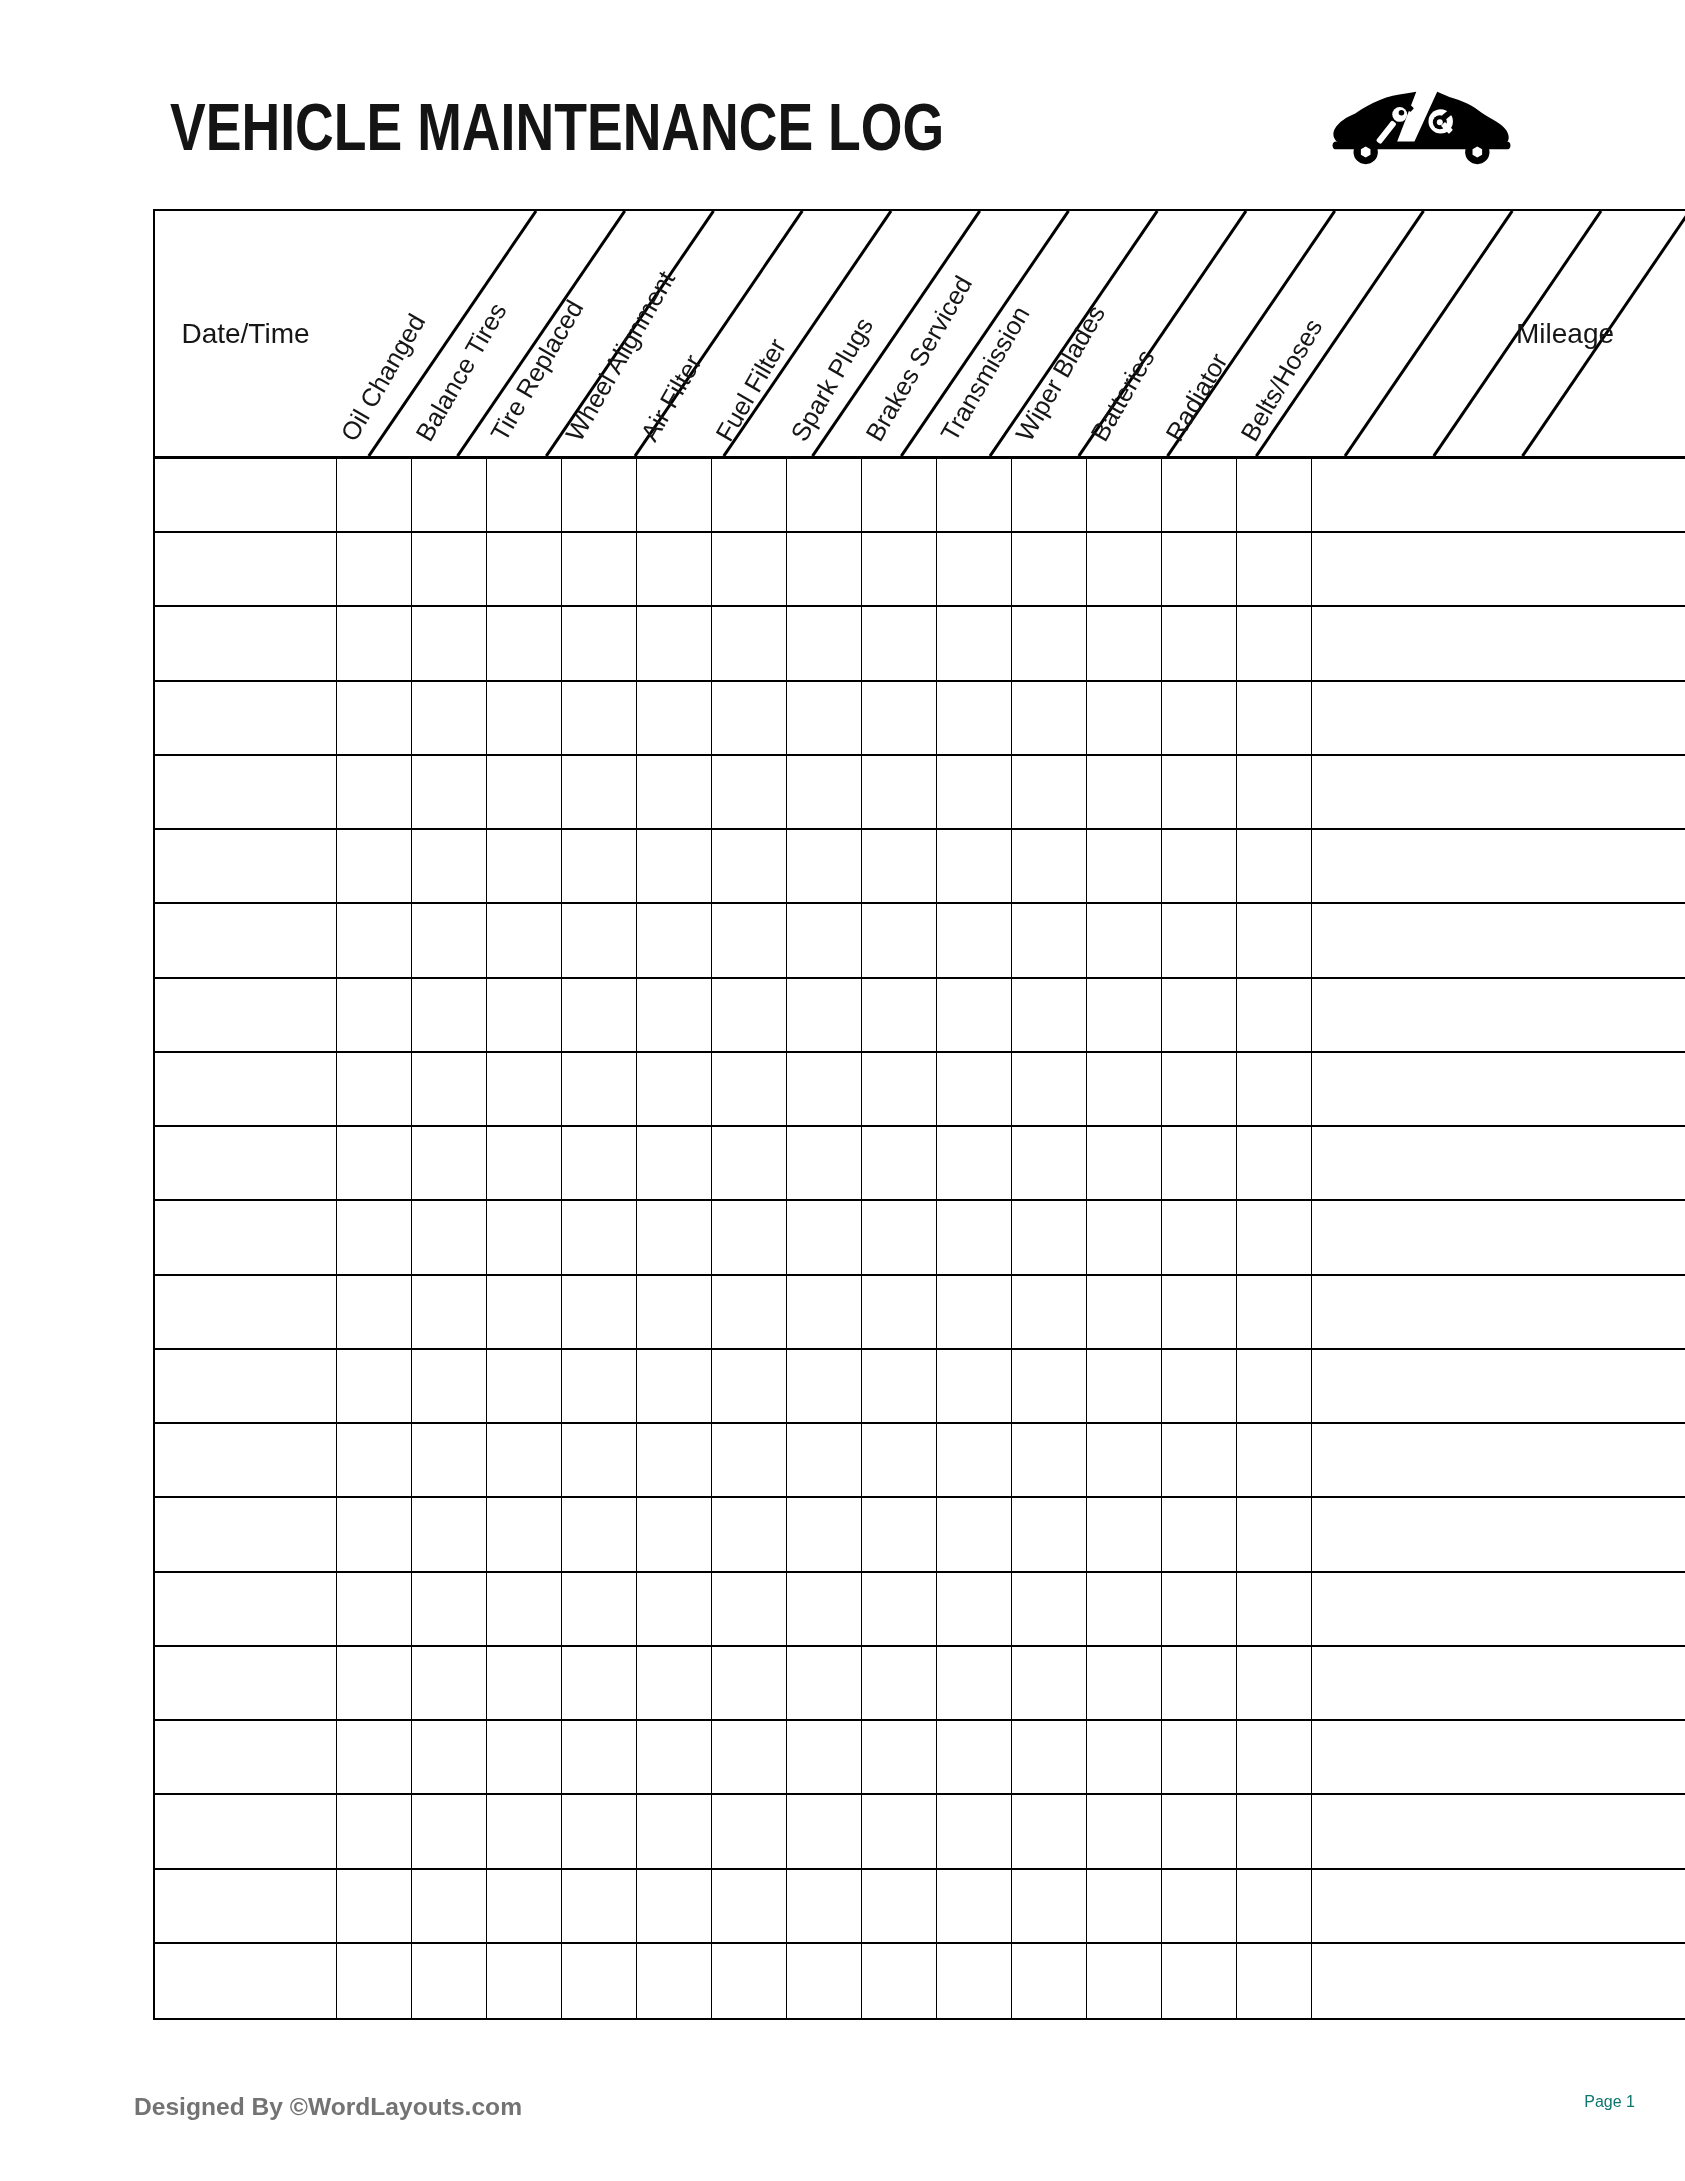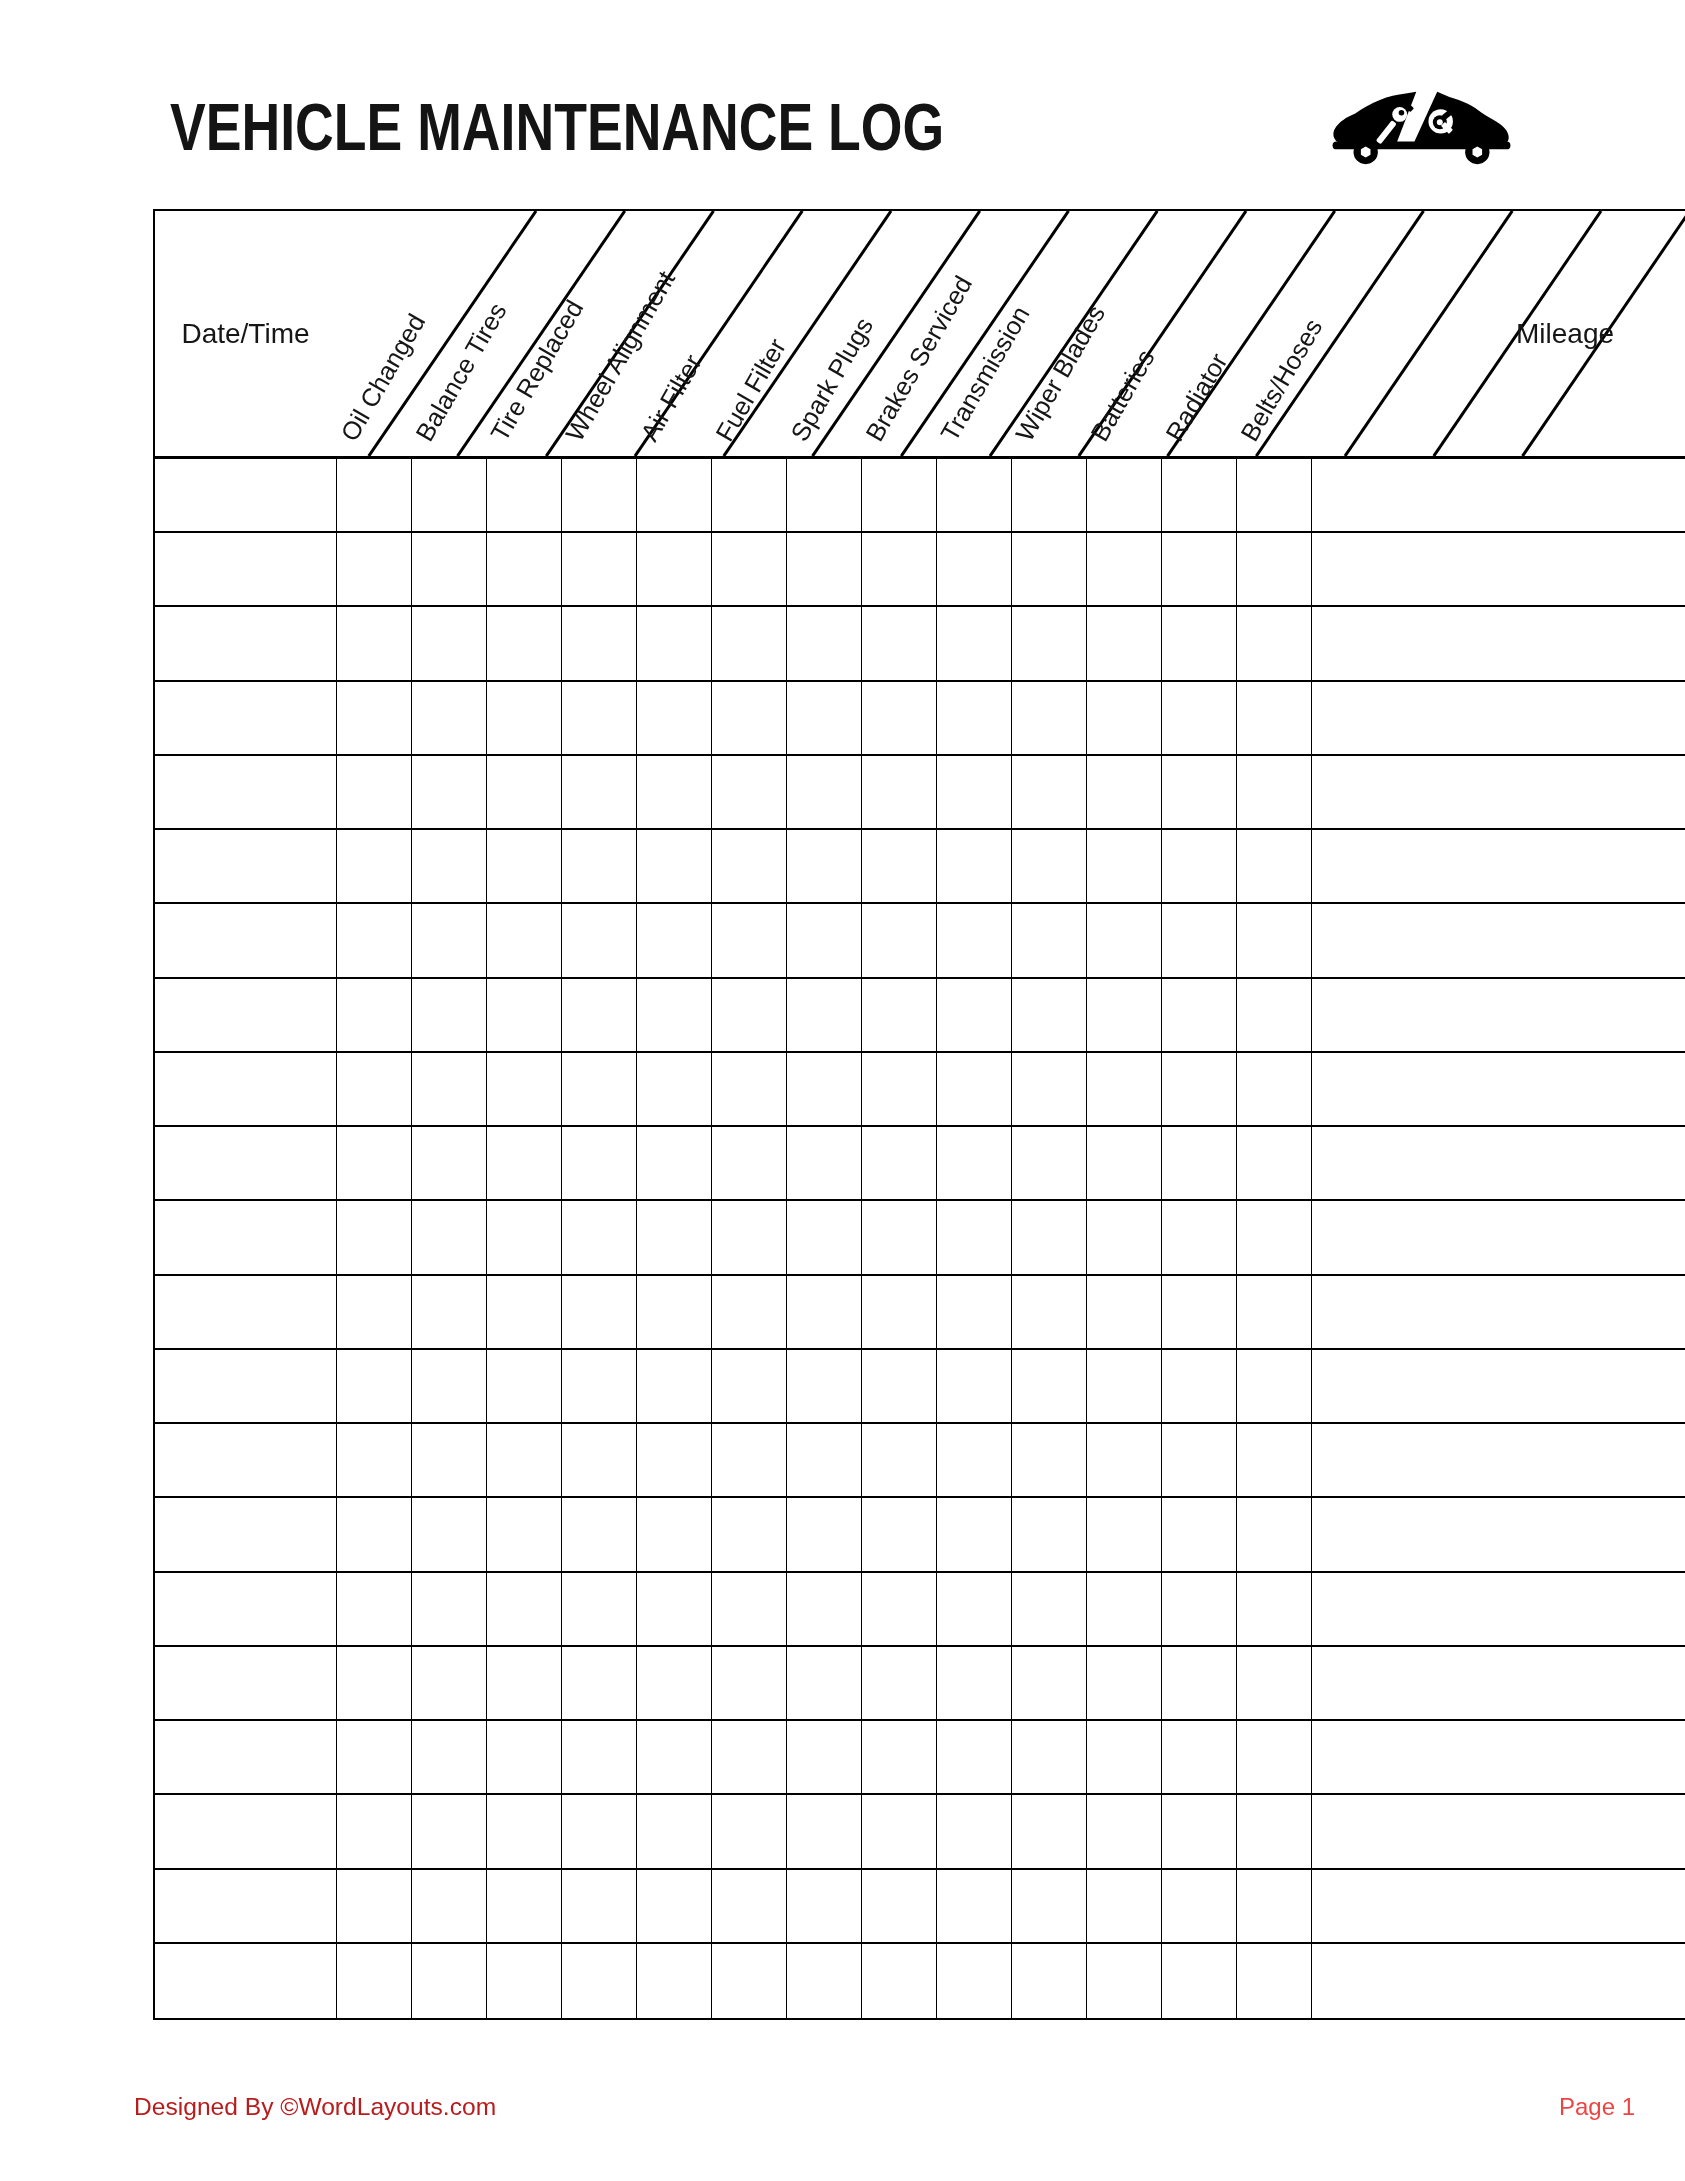--- a/index.html
+++ b/index.html
@@ -43,24 +43,24 @@
   }
   .tbody{
     flex:1;display:grid;
     grid-template-columns:182px repeat(13,75px) 1fr;
     grid-auto-rows:1fr;
   }
   .cell{border-right:1.8px solid #000;border-bottom:2.6px solid #000;}
   .cell.last-col{border-right:none;}
   .cell.last-row{border-bottom:none;}
   .footer-credit{
-    position:absolute;left:134px;top:2093px;font-size:24.6px;color:#b91c1c;white-space:nowrap;
+    position:absolute;left:134px;top:2093px;font-size:24.6px;color:#737373;white-space:nowrap;font-weight:bold;
   }
   .footer-page{
-    position:absolute;right:50px;top:2093px;font-size:24px;color:#ef4444;white-space:nowrap;
+    position:absolute;right:50px;top:2093px;font-size:16px;color:#0f766e;white-space:nowrap;
   }
 </style>
 </head>
 <body>
 
 <div class="page-title">VEHICLE MAINTENANCE LOG</div>
 
 <svg class="logo" viewBox="0 0 208 86" aria-hidden="true">
   <g fill="#000">
     <rect x="2" y="59" width="204" height="9" rx="4.5"></rect>

